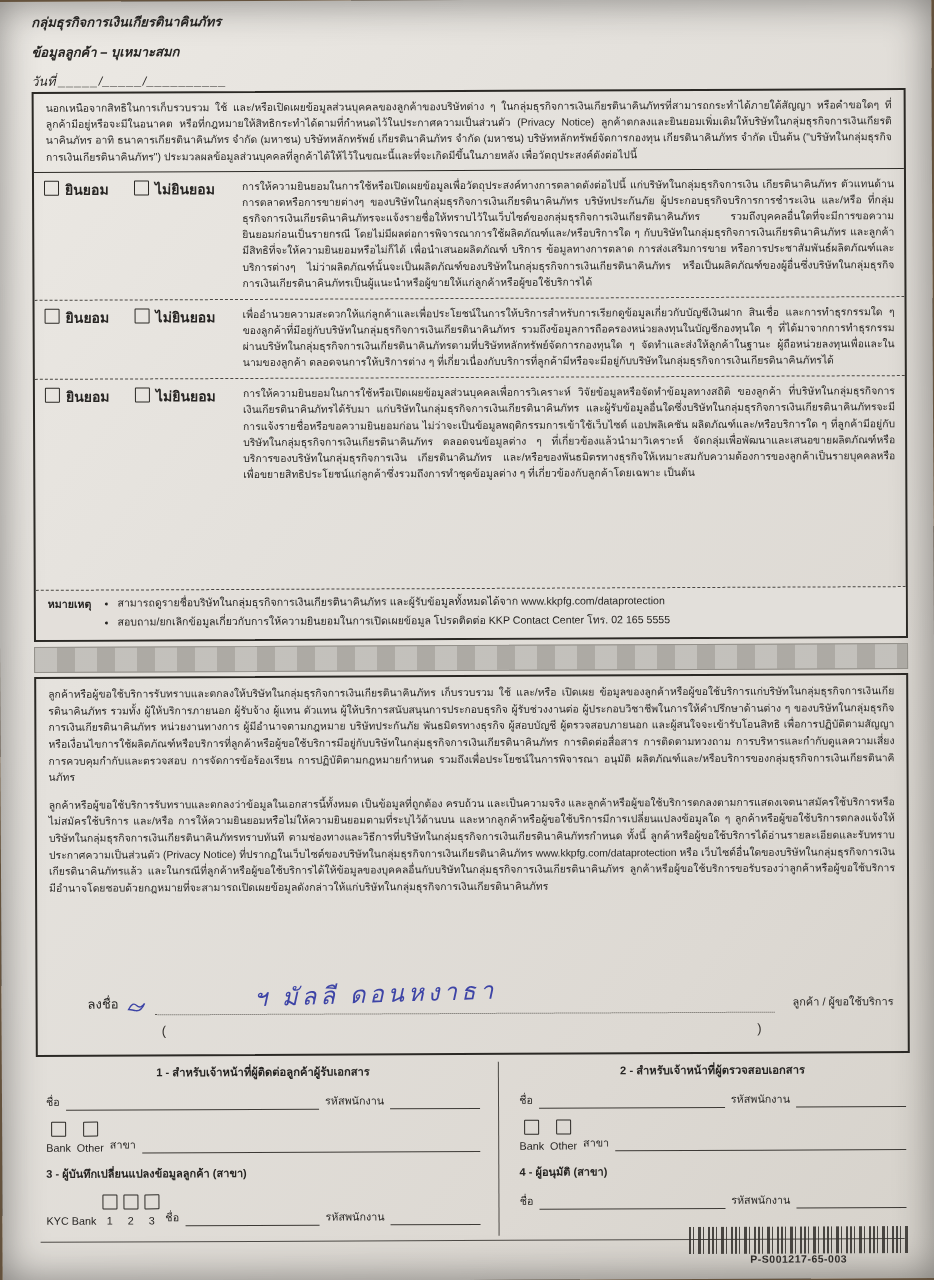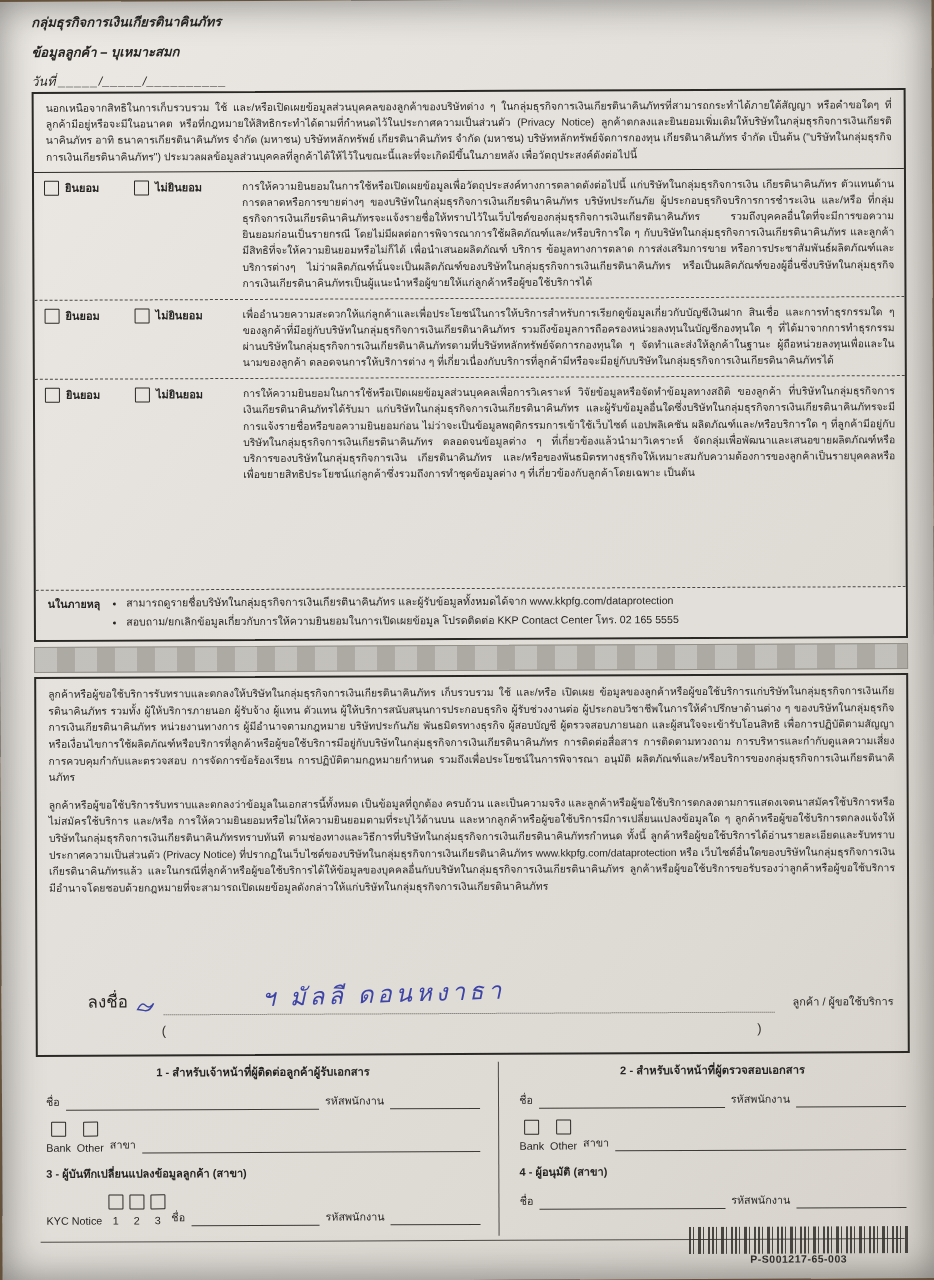--- a/index.html
+++ b/index.html
@@ -42,21 +42,21 @@
     border-bottom:1.4px dashed #4a4742;font-size:10.4px;line-height:1.55;
   }
   .consent-section.last{border-bottom:none;}
   .cb-group{display:flex;gap:6px;align-items:flex-start;flex:0 0 auto;}
   .cb-group.agree{width:86px;}
   .cb-group.disagree{width:104px;}
   .checkbox{
     width:13px;height:13px;flex:0 0 13px;border:1.6px solid #2b2925;margin-top:1px;
     background:transparent;border-radius:1px;
   }
-  .cb-label{font-size:11px;font-weight:600;}
+  .cb-label{font-size:14px;font-weight:600;}
   .consent-text{flex:1;text-align:justify;}
   .notes{
     position:absolute;bottom:0;left:0;right:0;
     border-top:1.4px dashed #4a4742;
     background:rgba(226,223,218,.97);
     padding:5px 12px 7px;display:flex;gap:10px;font-size:10.6px;
   }
   .notes-label{font-weight:700;flex:0 0 auto;}
   .notes ul{margin:0;padding-left:16px;}
   .notes li{margin-bottom:3px;line-height:1.45;}
@@ -67,21 +67,21 @@
     background:
       repeating-linear-gradient(90deg, rgba(255,255,255,.18) 0 22px, rgba(0,0,0,.05) 22px 40px),
       #b6b3ad;
   }
 
   
   .box2{height:380px;padding:8px 12px 0;box-sizing:border-box;}
   .para{font-size:10.4px;line-height:1.6;text-align:justify;margin:0 0 11px;}
   .sig-block{position:absolute;left:12px;right:14px;bottom:16px;}
   .sig-row{display:flex;align-items:flex-end;gap:8px;padding-left:38px;}
-  .sig-label{font-size:17px;flex:0 0 auto;padding-bottom:1px;}
+  .sig-label{font-size:13px;flex:0 0 auto;padding-bottom:1px;}
   .sig-scribble{flex:0 0 auto;margin-bottom:-2px;}
   .sig-line{flex:1;border-bottom:1.5px dotted #5c5954;height:40px;position:relative;}
   .sig-hand{
     position:absolute;left:16%;bottom:0px;
     font-size:24px;color:#3d44a6;letter-spacing:4px;font-style:italic;
     transform:rotate(-1.6deg);white-space:nowrap;
   }
   .sig-role{flex:0 0 auto;font-size:11px;margin-left:10px;padding-bottom:2px;}
   .paren-row{
     display:flex;justify-content:space-between;width:600px;margin-left:112px;
@@ -169,21 +169,21 @@
           <span class="cb-label">ยินยอม</span>
         </div>
         <div class="cb-group disagree">
           <span class="checkbox"></span>
           <span class="cb-label">ไม่ยินยอม</span>
         </div>
         <div class="consent-text">การให้ความยินยอมในการใช้หรือเปิดเผยข้อมูลส่วนบุคคลเพื่อการวิเคราะห์ วิจัยข้อมูลหรือจัดทำข้อมูลทางสถิติ ของลูกค้า ที่บริษัทในกลุ่มธุรกิจการเงินเกียรตินาคินภัทรได้รับมา แก่บริษัทในกลุ่มธุรกิจการเงินเกียรตินาคินภัทร และผู้รับข้อมูลอื่นใดซึ่งบริษัทในกลุ่มธุรกิจการเงินเกียรตินาคินภัทรจะมีการแจ้งรายชื่อหรือขอความยินยอมก่อน ไม่ว่าจะเป็นข้อมูลพฤติกรรมการเข้าใช้เว็บไซต์ แอปพลิเคชัน ผลิตภัณฑ์และ/หรือบริการใด ๆ ที่ลูกค้ามีอยู่กับบริษัทในกลุ่มธุรกิจการเงินเกียรตินาคินภัทร ตลอดจนข้อมูลต่าง ๆ ที่เกี่ยวข้องแล้วนำมาวิเคราะห์ จัดกลุ่มเพื่อพัฒนาและเสนอขายผลิตภัณฑ์หรือบริการของบริษัทในกลุ่มธุรกิจการเงิน เกียรตินาคินภัทร และ/หรือของพันธมิตรทางธุรกิจให้เหมาะสมกับความต้องการของลูกค้าเป็นรายบุคคลหรือเพื่อขยายสิทธิประโยชน์แก่ลูกค้าซึ่งรวมถึงการทำชุดข้อมูลต่าง ๆ ที่เกี่ยวข้องกับลูกค้าโดยเฉพาะ เป็นต้น</div>
       </div>
 
       <div class="notes">
-        <span class="notes-label">นในภายหลุ</span>
+        <span class="notes-label">หมายเหตุ</span>
         <ul>
           <li>สามารถดูรายชื่อบริษัทในกลุ่มธุรกิจการเงินเกียรตินาคินภัทร และผู้รับข้อมูลทั้งหมดได้จาก  www.kkpfg.com/dataprotection</li>
           <li>สอบถาม/ยกเลิกข้อมูลเกี่ยวกับการให้ความยินยอมในการเปิดเผยข้อมูล โปรดติดต่อ KKP Contact Center โทร. 02 165 5555</li>
         </ul>
       </div>
     </div>
 
     <div class="band"></div>
 
     <div class="box box2">
@@ -229,21 +229,21 @@
           </span>
           <span class="f-cb">
             <span class="checkbox"></span>
             <span>Other</span>
           </span>
           <span>สาขา</span>
           <span class="u-line"></span>
         </div>
         <div class="staff-sub">3 - ผู้บันทึกเปลี่ยนแปลงข้อมูลลูกค้า (สาขา)</div>
         <div class="f-row">
-          <span>KYC Notice</span>
+          <span>KYC Bank</span>
           <span class="f-cb">
             <span class="checkbox"></span>
             <span>1</span>
           </span>
           <span class="f-cb">
             <span class="checkbox"></span>
             <span>2</span>
           </span>
           <span class="f-cb">
             <span class="checkbox"></span>

